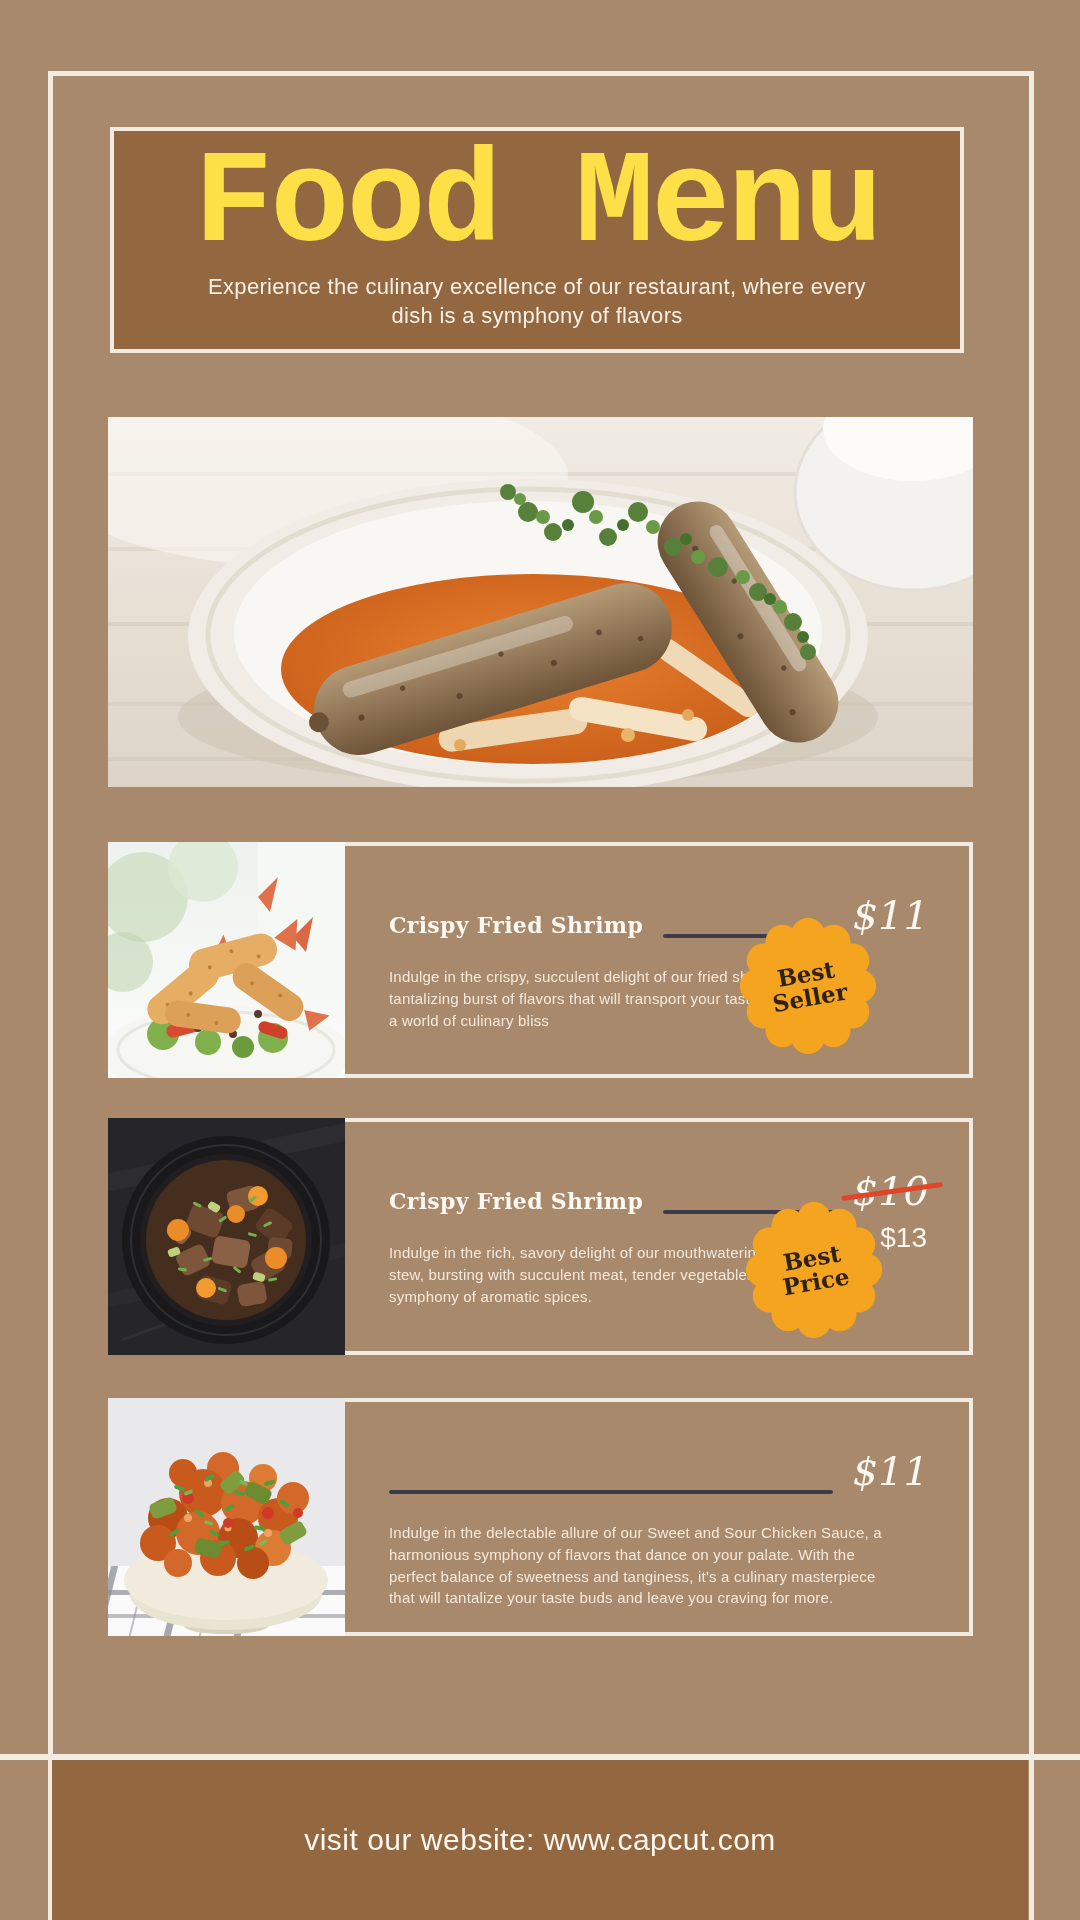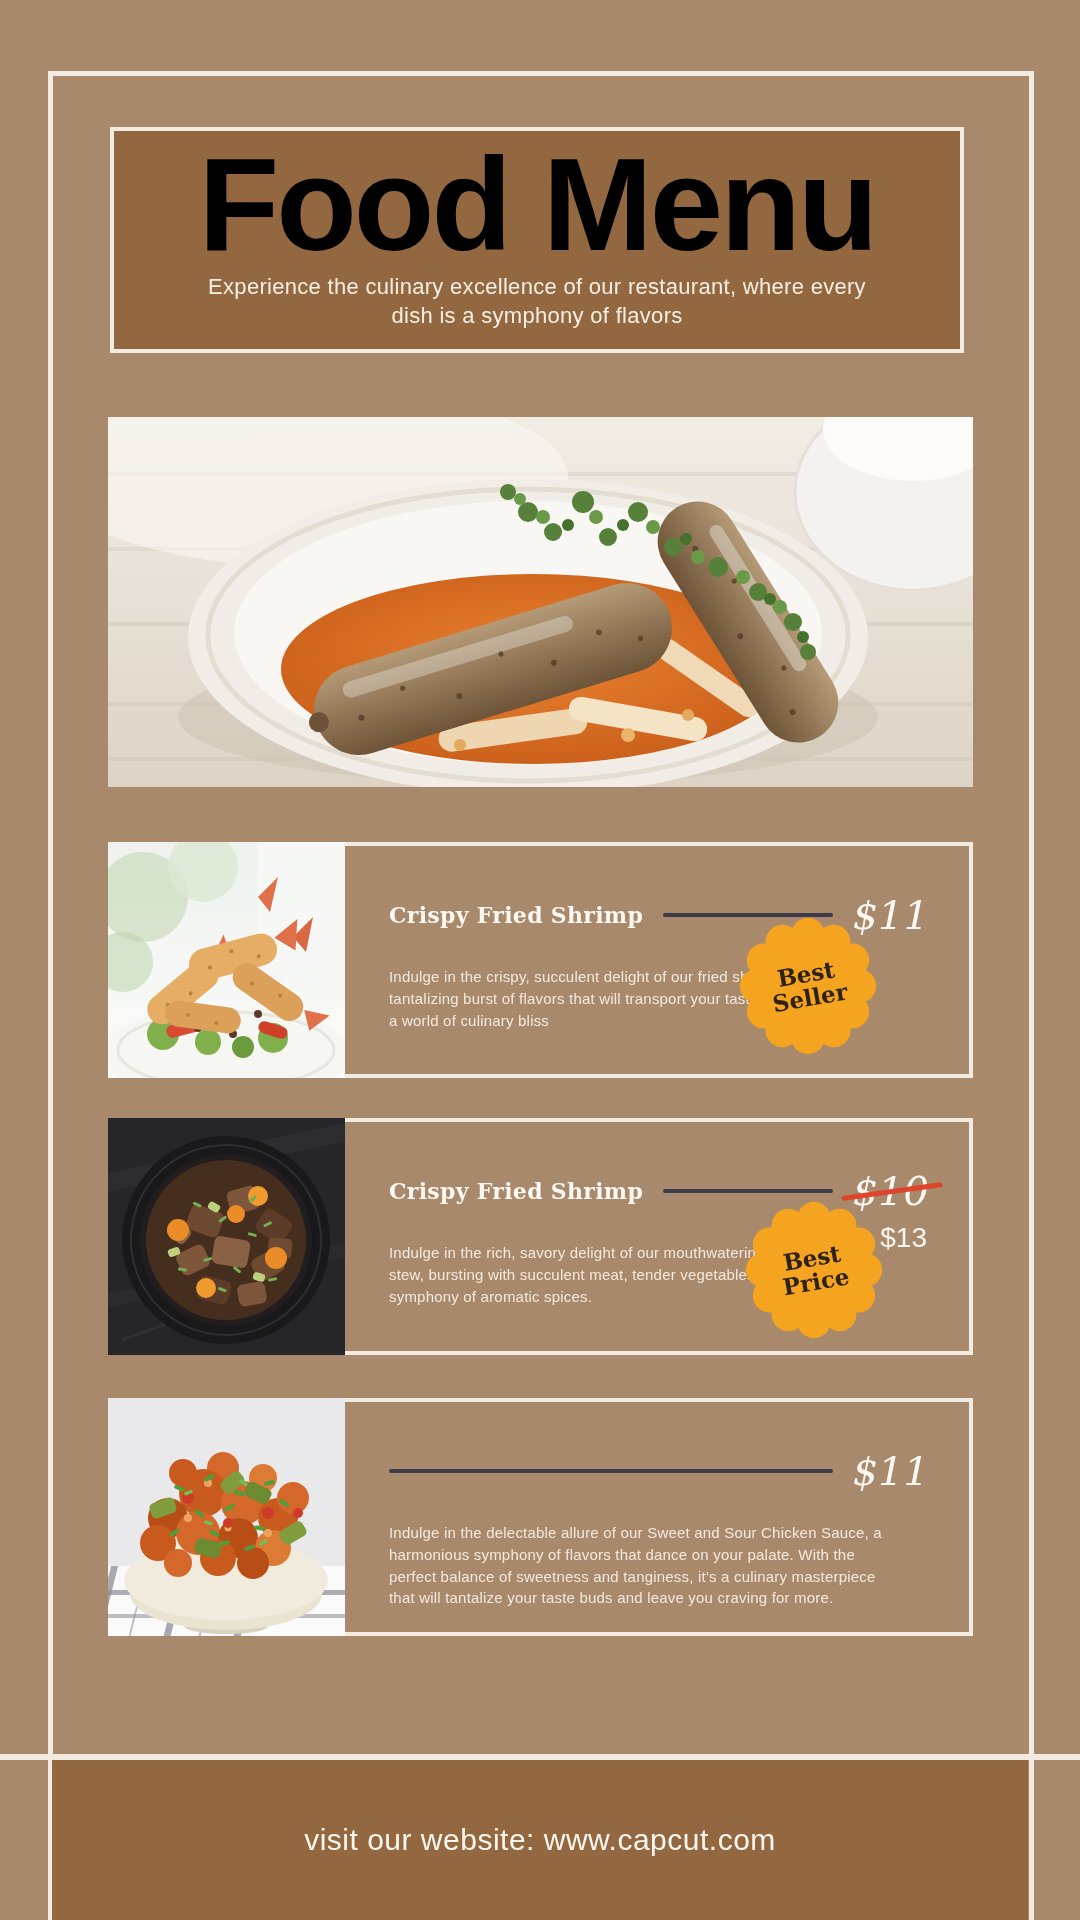--- a/index.html
+++ b/index.html
@@ -9,39 +9,39 @@
   
   .frame{position:absolute;background:#f2ebe2;}
   .frame-top{left:48px;top:71px;width:986px;height:5px;}
   .frame-left{left:48px;top:71px;width:5px;height:1849px;}
   .frame-right{left:1029px;top:71px;width:5px;height:1849px;}
   .frame-bottom{left:0;top:1754px;width:1080px;height:6px;}
 
   
   .header-box{position:absolute;left:110px;top:127px;width:854px;height:226px;
     border:4px solid #f2ebe2;background:#936840;text-align:center;box-sizing:border-box;}
-  .header-title{margin-top:8px;font-family:Liberation Sans, sans-serif;font-weight:800;
-    font-size:132px;line-height:1.0;letter-spacing:-3px;color:#000000;}
+  .header-title{margin-top:8px;font-family:Liberation Mono, monospace;font-weight:800;
+    font-size:132px;line-height:1.0;letter-spacing:-3px;color:#fde047;}
   .header-subtitle{margin:2px auto 0;max-width:700px;font-size:22px;line-height:1.3;
     color:#f8efe3;letter-spacing:.3px;}
 
   
   .hero{position:absolute;left:108px;top:417px;width:865px;height:370px;}
   .hero svg{display:block;}
 
   
   .card{position:absolute;left:108px;width:865px;height:236px;}
   .card-1{top:842px;}
   .card-2{top:1118px;height:237px;}
   .card-3{top:1398px;height:238px;}
   .card-photo{position:absolute;left:0;top:0;width:237px;height:100%;z-index:2;}
   .card-photo svg{display:block;width:100%;height:100%;}
   .card-box{position:absolute;left:233px;right:0;top:0;bottom:0;
     border:4px solid #f2ebe2;box-sizing:border-box;}
-  .card-head{display:flex;align-items:center;gap:20px;margin:46px 40px 0 44px;}
+  .card-head{display:flex;align-items:flex-end;gap:20px;margin:46px 40px 0 44px;}
   .card-title{font-family:"DejaVu Serif",serif;font-weight:700;font-size:22px;
     color:#fdf8f1;white-space:nowrap;letter-spacing:.3px;}
   .head-line{flex:1;height:4px;background:#3e3b49;border-radius:2px;}
   .price{font-family:"DejaVu Serif",serif;font-style:italic;font-size:40px;
     color:#fcf8f1;white-space:nowrap;}
   .price-wrap{position:relative;}
   .price-old{position:relative;display:inline-block;}
   .price-old::after{content:"";position:absolute;left:-12px;right:-14px;top:46%;
     height:5px;background:#e0442a;border-radius:3px;transform:rotate(-8deg);}
   .price-new{position:absolute;right:2px;top:100%;margin-top:8px;

